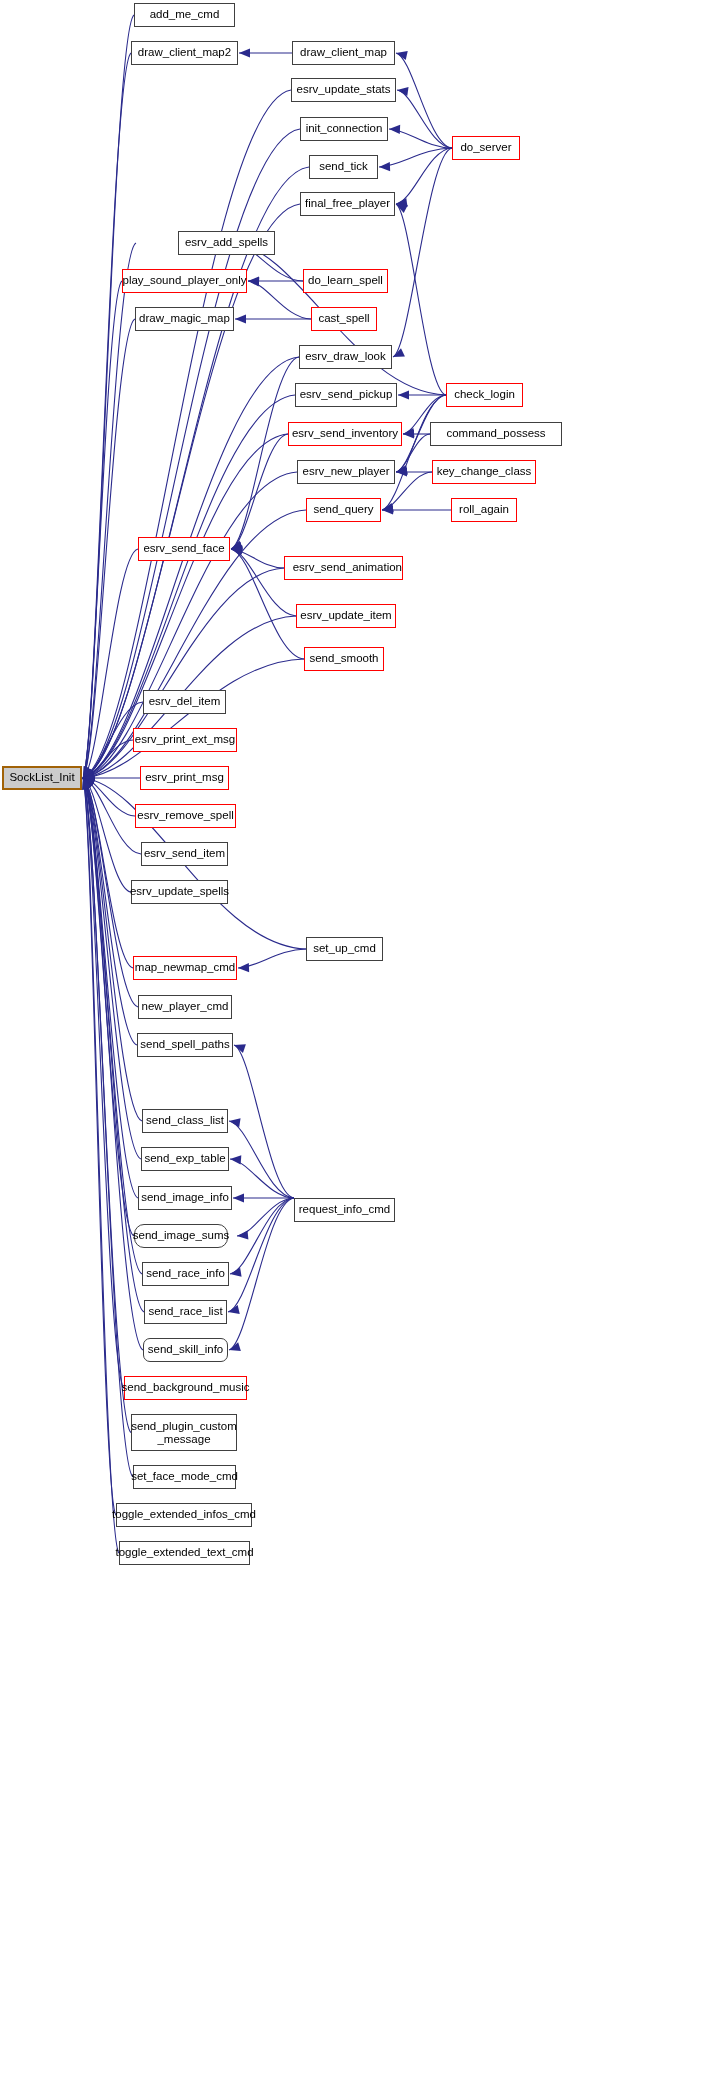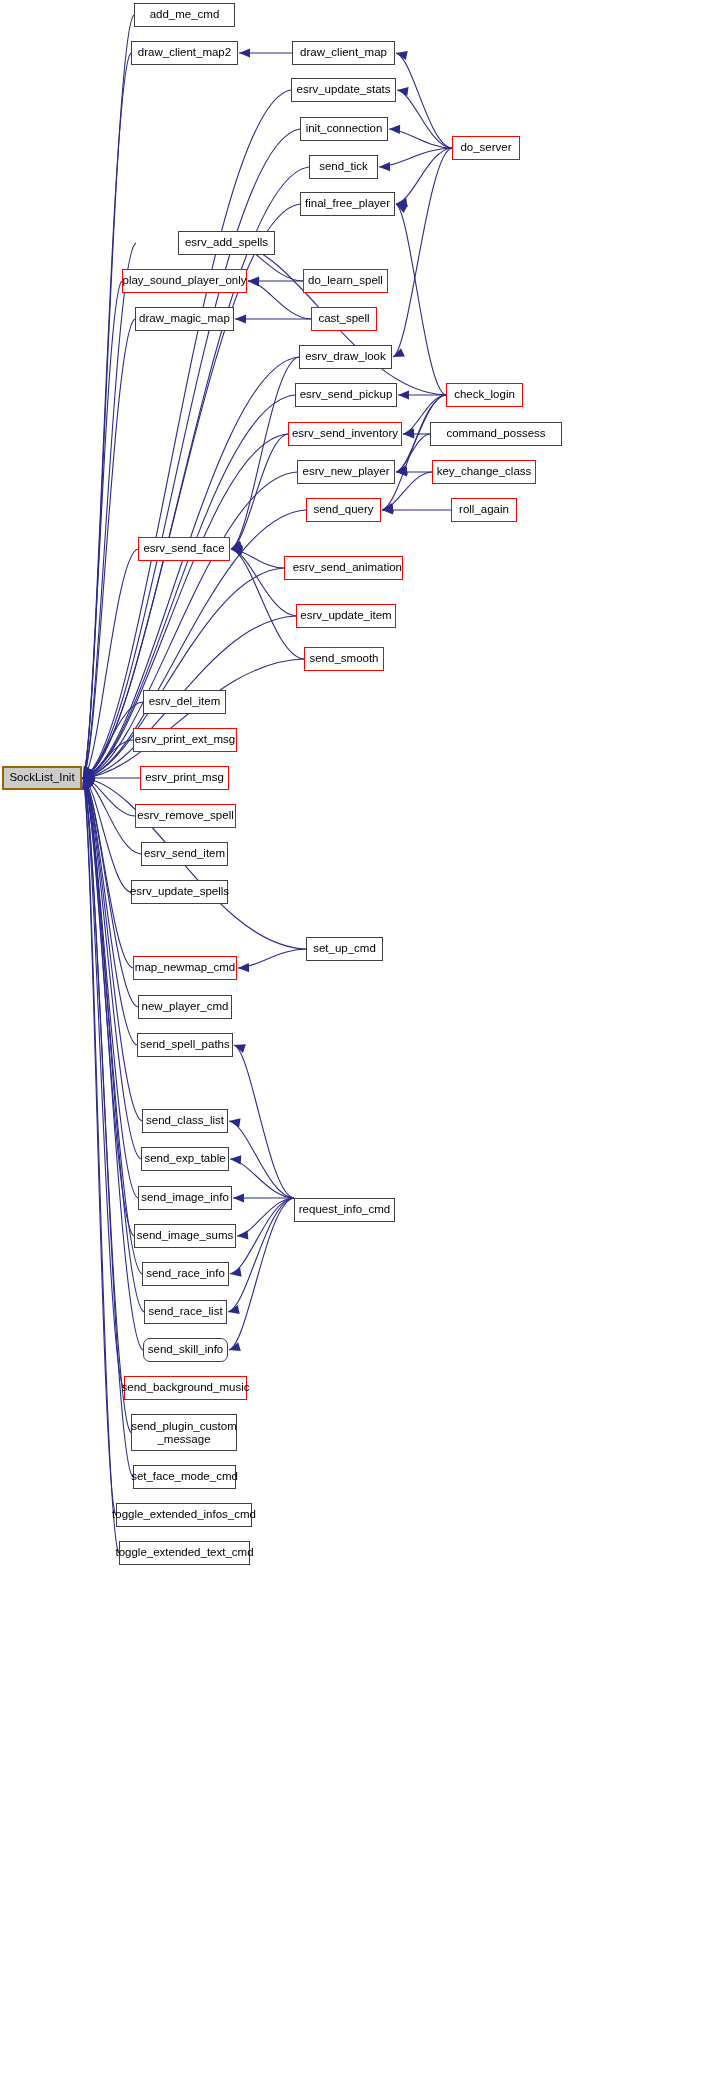--- a/index.html
+++ b/index.html
@@ -234,21 +234,21 @@
       <div class="node " style="left: 141px; top: 842px; width: 87px; height: 24px;"><span>esrv_send_item</span></div>
       <div class="node " style="left: 131px; top: 880px; width: 97px; height: 24px;"><span>esrv_update_spells</span></div>
       <div class="node " style="left: 306px; top: 937px; width: 77px; height: 24px;"><span>set_up_cmd</span></div>
       <div class="node red" style="left: 133px; top: 956px; width: 104px; height: 24px;"><span>map_newmap_cmd</span></div>
       <div class="node " style="left: 138px; top: 995px; width: 94px; height: 24px;"><span>new_player_cmd</span></div>
       <div class="node " style="left: 137px; top: 1033px; width: 96px; height: 24px;"><span>send_spell_paths</span></div>
       <div class="node " style="left: 142px; top: 1109px; width: 86px; height: 24px;"><span>send_class_list</span></div>
       <div class="node " style="left: 141px; top: 1147px; width: 88px; height: 24px;"><span>send_exp_table</span></div>
       <div class="node " style="left: 138px; top: 1186px; width: 94px; height: 24px;"><span>send_image_info</span></div>
       <div class="node " style="left: 294px; top: 1186px; width: 101px; height: 24px; margin-top: 12px;"><span>request_info_cmd</span></div>
-      <div class="node " style="left: 134px; top: 1224px; width: 102px; height: 24px;"><span>send_image_sums</span></div>
+      <div class="node " style="left: 134px; top: 1224px; width: 94px; height: 24px; border-radius: 10px;"><span>send_image_sums</span></div>
       <div class="node " style="left: 142px; top: 1262px; width: 87px; height: 24px;"><span>send_race_info</span></div>
       <div class="node " style="left: 144px; top: 1300px; width: 83px; height: 24px;"><span>send_race_list</span></div>
       <div class="node " style="left: 143px; top: 1338px; width: 85px; height: 24px; border-radius: 7px;"><span>send_skill_info</span></div>
       <div class="node red" style="left: 124px; top: 1376px; width: 123px; height: 24px;"><span>send_background_music</span></div>
       <div class="node  two-line" style="left: 131px; top: 1414px; width: 106px; height: 37px;"><span>send_plugin_custom
 _message</span></div>
       <div class="node " style="left: 133px; top: 1465px; width: 103px; height: 24px;"><span>set_face_mode_cmd</span></div>
       <div class="node " style="left: 116px; top: 1503px; width: 136px; height: 24px;"><span>toggle_extended_infos_cmd</span></div>
       <div class="node " style="left: 119px; top: 1541px; width: 131px; height: 24px;"><span>toggle_extended_text_cmd</span></div>
     </div>

